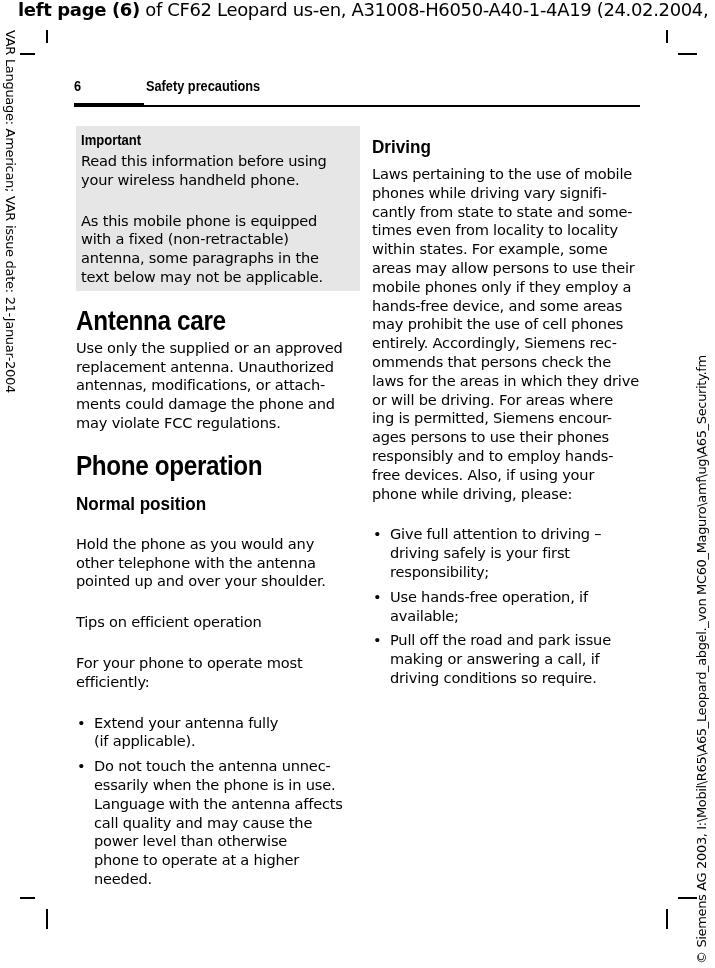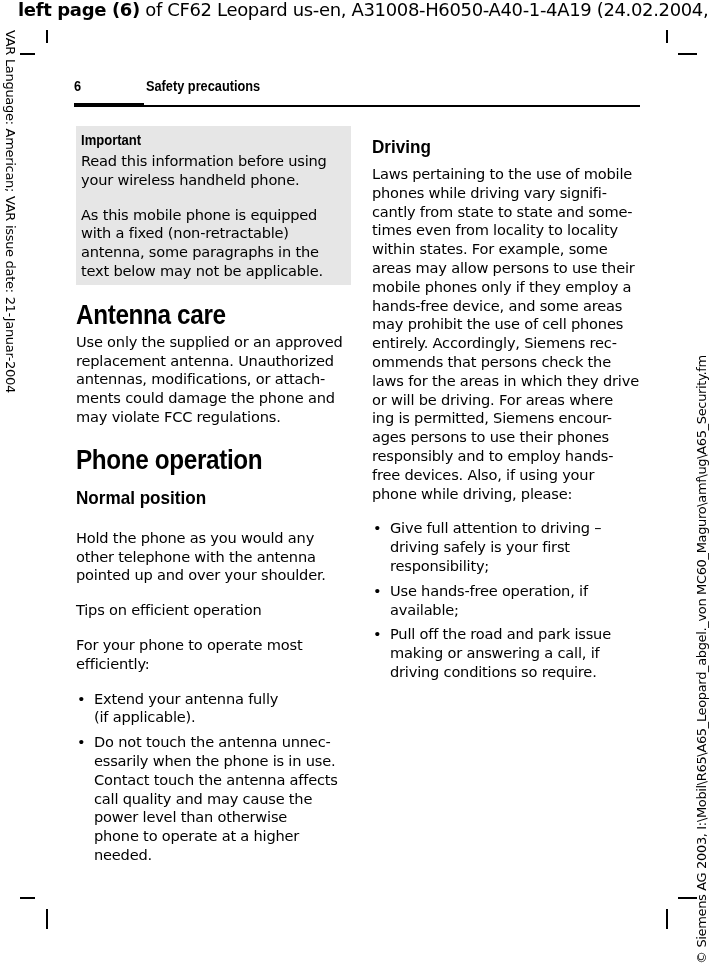--- a/index.html
+++ b/index.html
@@ -47,23 +47,23 @@
     .header .rule-thin { position: absolute; left: 70px; top: 27px; width: 496px; height: 1.5px; background: #000; }
 
     .col { position: absolute; }
     .col-left { left: 76px; top: 126px; width: 268px; }
     .col-right { left: 372px; top: 136px; width: 268px; }
 
     .body-text {
       font-size: 14.6px; line-height: 18.8px; letter-spacing: -0.2px;
       margin: 0;
     }
-    .body-text + .body-text { margin-top: 16px; }
+    .body-text + .body-text { margin-top: 22px; }
     .notice {
-      background: #e6e6e6; padding: 4px 12px 4px 5px; margin-left: 0;
+      background: #e6e6e6; padding: 4px 21px 4px 5px; margin-left: 0;
       width: 258px;
     }
     .notice-title {
       font-family: "Liberation Sans", sans-serif; font-weight: bold; font-size: 14.5px;
       transform: scaleX(0.9); transform-origin: 0 0; line-height: 20px; margin-bottom: 2px;
       white-space: nowrap;
     }
     .h1 {
       font-family: "Liberation Sans", sans-serif; font-weight: bold;
       font-size: 27px; line-height: 30px; letter-spacing: -0.4px;
@@ -149,21 +149,21 @@
   <ul class="bullets body-text">
     <li>
       <span class="dot">•</span>
       <span class="line">Extend your antenna fully</span>
       <span class="line">(if applicable).</span>
     </li>
     <li>
       <span class="dot">•</span>
       <span class="line">Do not touch the antenna unnec-</span>
       <span class="line">essarily when the phone is in use.</span>
-      <span class="line">Contact touch the antenna affects</span>
+      <span class="line">Language with the antenna affects</span>
       <span class="line">call quality and may cause the</span>
       <span class="line">power level than otherwise</span>
       <span class="line">phone to operate at a higher</span>
       <span class="line">needed.</span>
     </li>
   </ul>
 </div>
 
 <div class="col col-right">
   <div class="h2">Driving</div>

